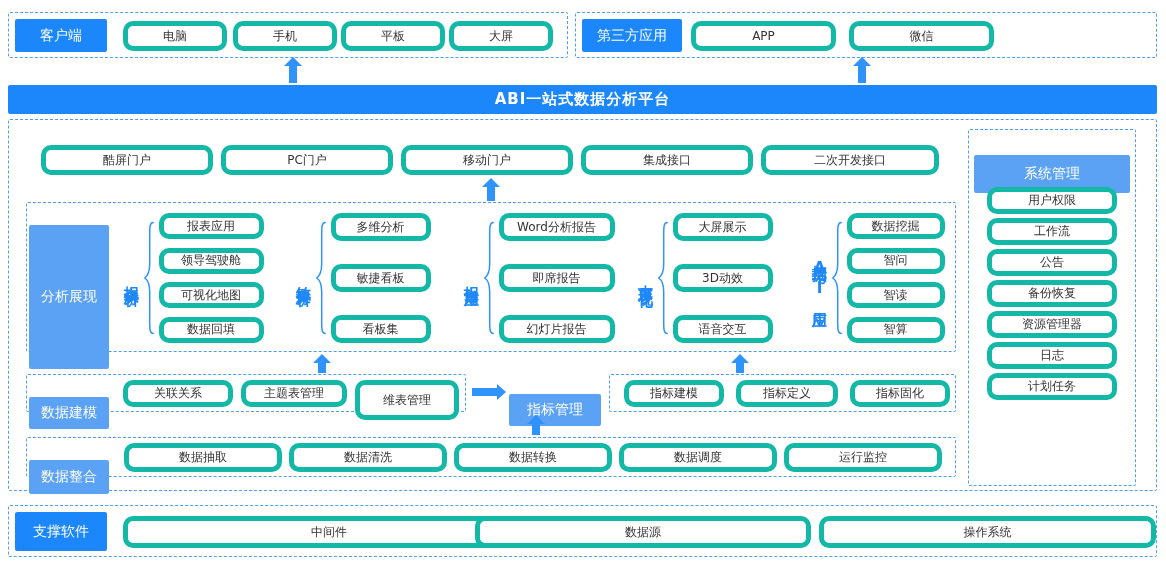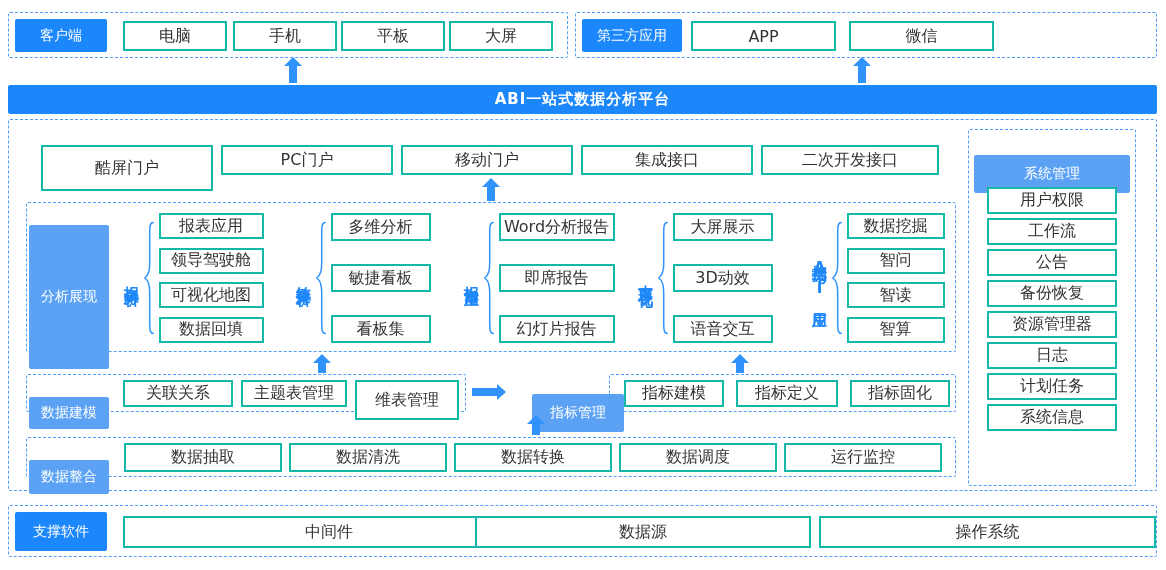--- a/index.html
+++ b/index.html
@@ -1,20 +1,20 @@
 <!DOCTYPE html>
 <html><head>
 <meta charset="utf-8">
 <style>
   *{margin:0;padding:0;box-sizing:border-box;}
   body{background:#fff;font-family:"DejaVu Sans","Liberation Sans",sans-serif;}
   .page{position:relative;width:1166px;height:570px;background:#fff;overflow:hidden;}
   .dashed{position:absolute;border:1px dashed #4f9df6;border-radius:2px;}
-  .box{position:absolute;background:#fff;border:2px solid #14b8a6;border-radius:0;color:#333;
-       display:flex;align-items:center;justify-content:center;font-size:16px;white-space:nowrap;}
+  .box{position:absolute;background:#fff;border:5px solid #14b8a6;border-radius:10px;color:#333;
+       display:flex;align-items:center;justify-content:center;font-size:12px;white-space:nowrap;}
   .bluebox{position:absolute;background:#1c87fa;color:#fff;border-radius:2px;
        display:flex;align-items:center;justify-content:center;font-size:14px;}
   .lightblue{position:absolute;background:#5ba2f4;color:#fff;border-radius:2px;
        display:flex;align-items:center;justify-content:center;font-size:14px;margin-top:20px;}
   .bar{font-weight:bold;font-size:15px;letter-spacing:1px;}
   .agroup{position:absolute;top:8px;height:134px;display:flex;align-items:center;}
   .vlabel{writing-mode:vertical-rl;text-orientation:upright;color:#1e88f9;font-weight:bold;
        font-size:15px;letter-spacing:2px;line-height:1.1;}
   .brace{flex:0 0 14px;width:14px;height:118px;margin:0 3px 0 2px;}
   .items{display:flex;flex-direction:column;justify-content:space-between;height:130px;}
@@ -56,21 +56,21 @@
     </div>
   <div class="arrow-up" style="left:853px;top:57px;height:26px">
       <i></i>
       <b></b>
     </div>
 
   <div class="bluebox bar" style="left:8px;top:85px;width:1149px;height:29px">ABI一站式数据分析平台</div>
 
   <div class="dashed" style="left:8px;top:119px;width:1149px;height:372px">
 
-    <div class="box" style="left:32px;top:25px;width:172px;height:46px">酷屏门户</div>
+    <div class="box" style="left:32px;top:25px;width:172px;height:30px">酷屏门户</div>
     <div class="box" style="left:212px;top:25px;width:172px;height:30px">PC门户</div>
     <div class="box" style="left:392px;top:25px;width:172px;height:30px">移动门户</div>
     <div class="box" style="left:572px;top:25px;width:172px;height:30px">集成接口</div>
     <div class="box" style="left:752px;top:25px;width:178px;height:30px">二次开发接口</div>
 
     <div class="arrow-up" style="left:473px;top:58px;height:23px">
         <i></i>
         <b></b>
       </div>
 
@@ -152,21 +152,21 @@
     <div class="dashed" style="left:17px;top:254px;width:440px;height:38px">
       <div class="lightblue" style="left:2px;top:2px;width:80px;height:32px">数据建模</div>
       <div class="box" style="left:96px;top:5px;width:110px;height:27px">关联关系</div>
       <div class="box" style="left:214px;top:5px;width:106px;height:27px">主题表管理</div>
       <div class="box" style="left:328px;top:5px;width:104px;height:40px">维表管理</div>
     </div>
     <div class="arrow-right" style="left:463px;top:264px;width:34px">
         <b></b>
         <i></i>
       </div>
-    <div class="lightblue" style="left:523px;top:254px;width:92px;height:38px">指标管理</div>
+    <div class="lightblue" style="left:500px;top:254px;width:92px;height:32px">指标管理</div>
     <div class="dashed" style="left:600px;top:254px;width:347px;height:38px">
       <div class="box" style="left:14px;top:5px;width:100px;height:27px">指标建模</div>
       <div class="box" style="left:126px;top:5px;width:102px;height:27px">指标定义</div>
       <div class="box" style="left:240px;top:5px;width:100px;height:27px">指标固化</div>
     </div>
 
     <div class="arrow-up" style="left:518px;top:295px;height:20px">
         <i></i>
         <b></b>
       </div>
@@ -183,21 +183,20 @@
     <div class="dashed" style="left:959px;top:9px;width:168px;height:357px">
       <div class="lightblue" style="left:5px;top:5px;width:156px;height:38px">系统管理</div>
       <div class="syslist">
         <div class="box">用户权限</div>
         <div class="box">工作流</div>
         <div class="box">公告</div>
         <div class="box">备份恢复</div>
         <div class="box">资源管理器</div>
         <div class="box">日志</div>
         <div class="box">计划任务</div>
-        <div class="box">系统信息</div>
       </div>
     </div>
   </div>
 
   <div class="dashed" style="left:8px;top:505px;width:1149px;height:52px">
     <div class="bluebox" style="left:6px;top:6px;width:92px;height:39px">支撑软件</div>
     <div class="box" style="left:114px;top:10px;width:412px;height:32px">中间件</div>
     <div class="box" style="left:466px;top:10px;width:336px;height:32px">数据源</div>
     <div class="box" style="left:810px;top:10px;width:337px;height:32px">操作系统</div>
   </div>

